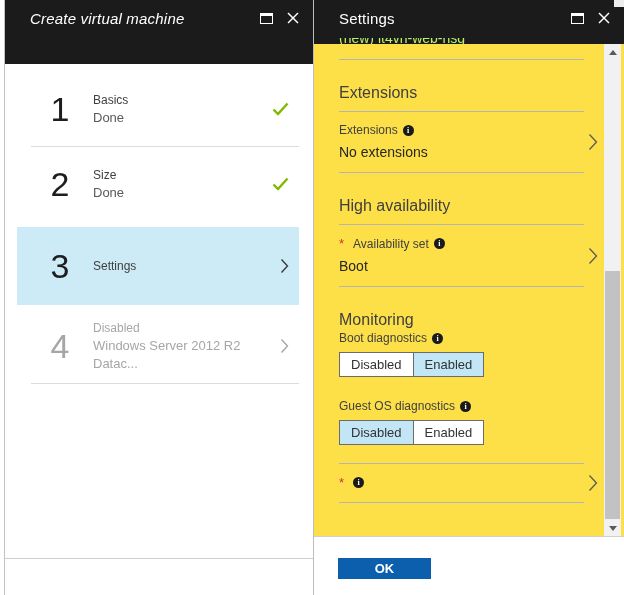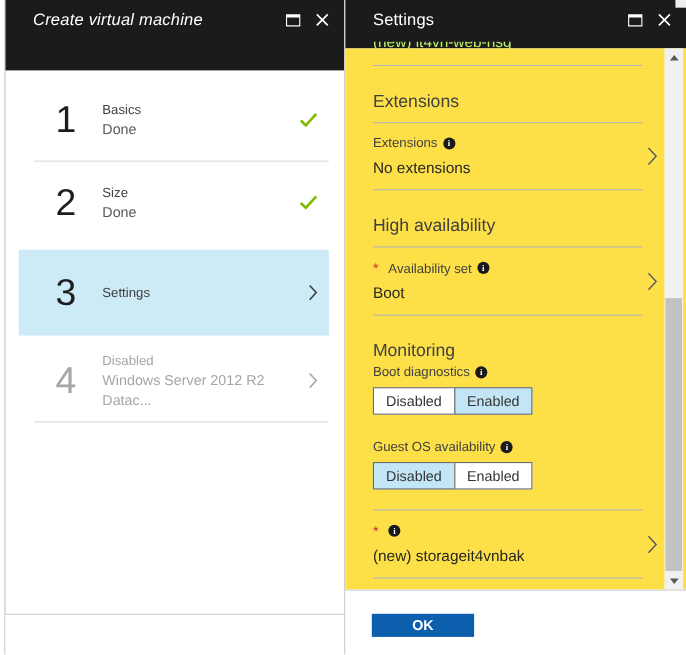--- a/index.html
+++ b/index.html
@@ -265,35 +265,34 @@
     <div class="plain-label" style="margin-top:0;">
       <span>Boot diagnostics</span>
       <span class="info-icon"></span>
     </div>
     <div class="toggle-group">
       <button class="toggle-btn">Disabled</button>
       <button class="toggle-btn selected">Enabled</button>
     </div>
 
     <div class="plain-label" style="margin-top:22px;">
-      <span>Guest OS availability</span>
+      <span>Guest OS diagnostics</span>
       <span class="info-icon"></span>
     </div>
     <div class="toggle-group">
       <button class="toggle-btn selected">Disabled</button>
       <button class="toggle-btn">Enabled</button>
     </div>
 
     <hr class="rule mt18">
     <div class="field-row">
       <div class="field-label">
         <span class="required-star">*</span>
         <span class="info-icon"></span>
       </div>
-      <div class="field-value">(new) storageit4vnbak</div>
       <div class="chevron">
         <svg width="10" height="18" viewBox="0 0 10 18">
             <polyline points="1.5,1.5 8.5,9 1.5,16.5" fill="none" stroke="#595959" stroke-width="1.3"></polyline>
           </svg>
       </div>
     </div>
     <hr class="rule">
   </div>
 
   <div class="scrollbar">

